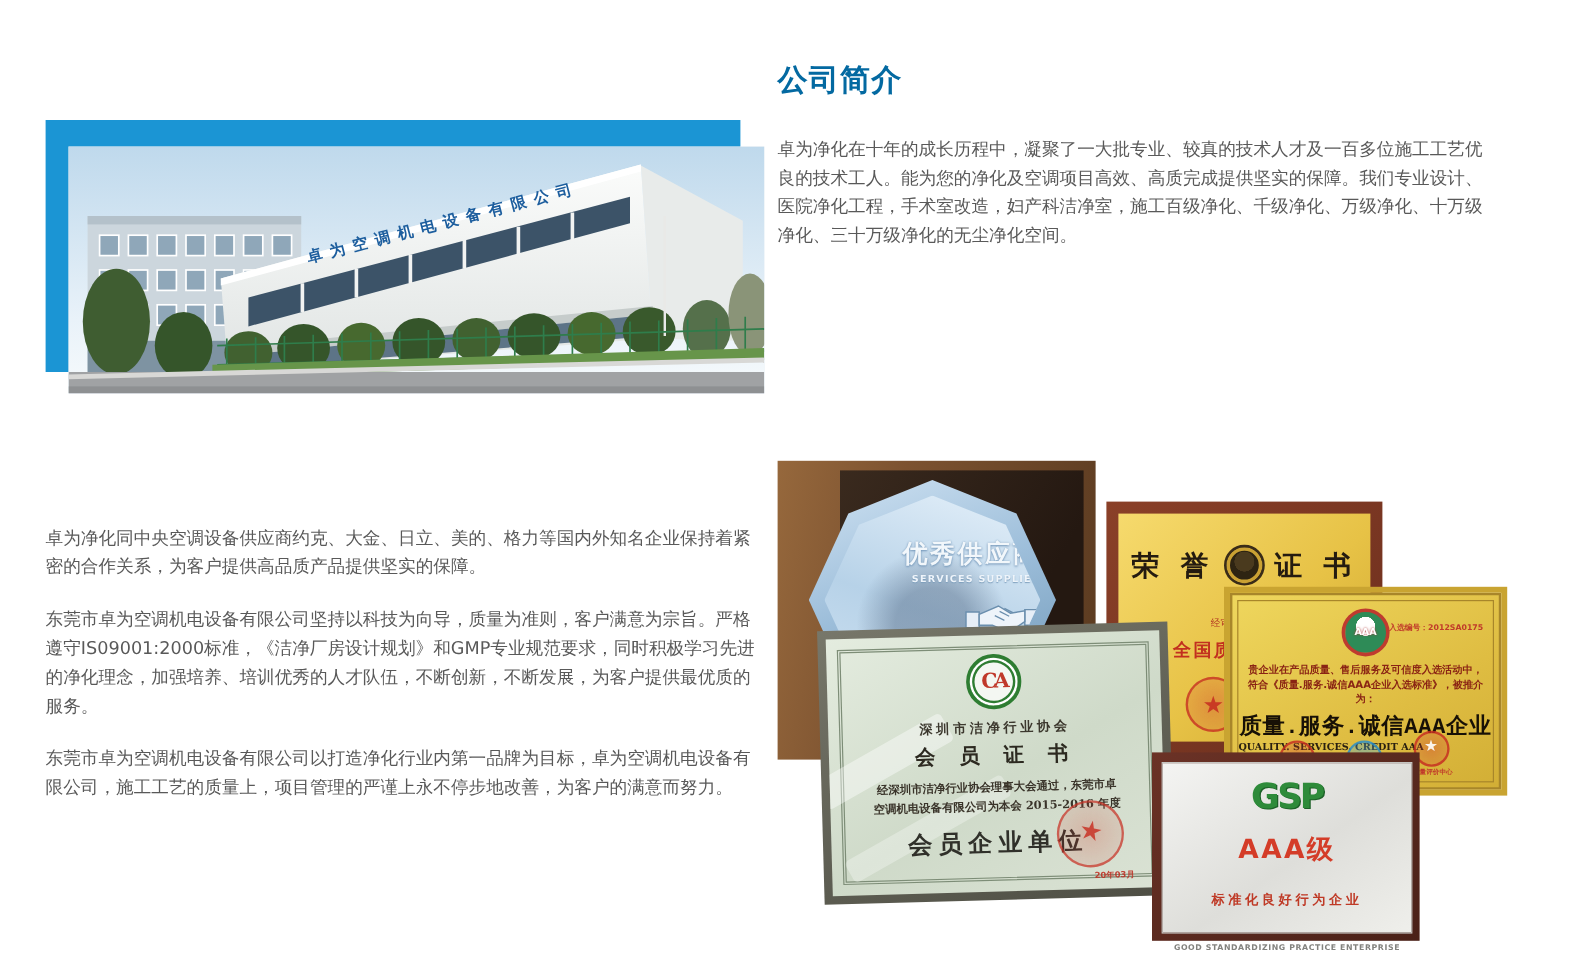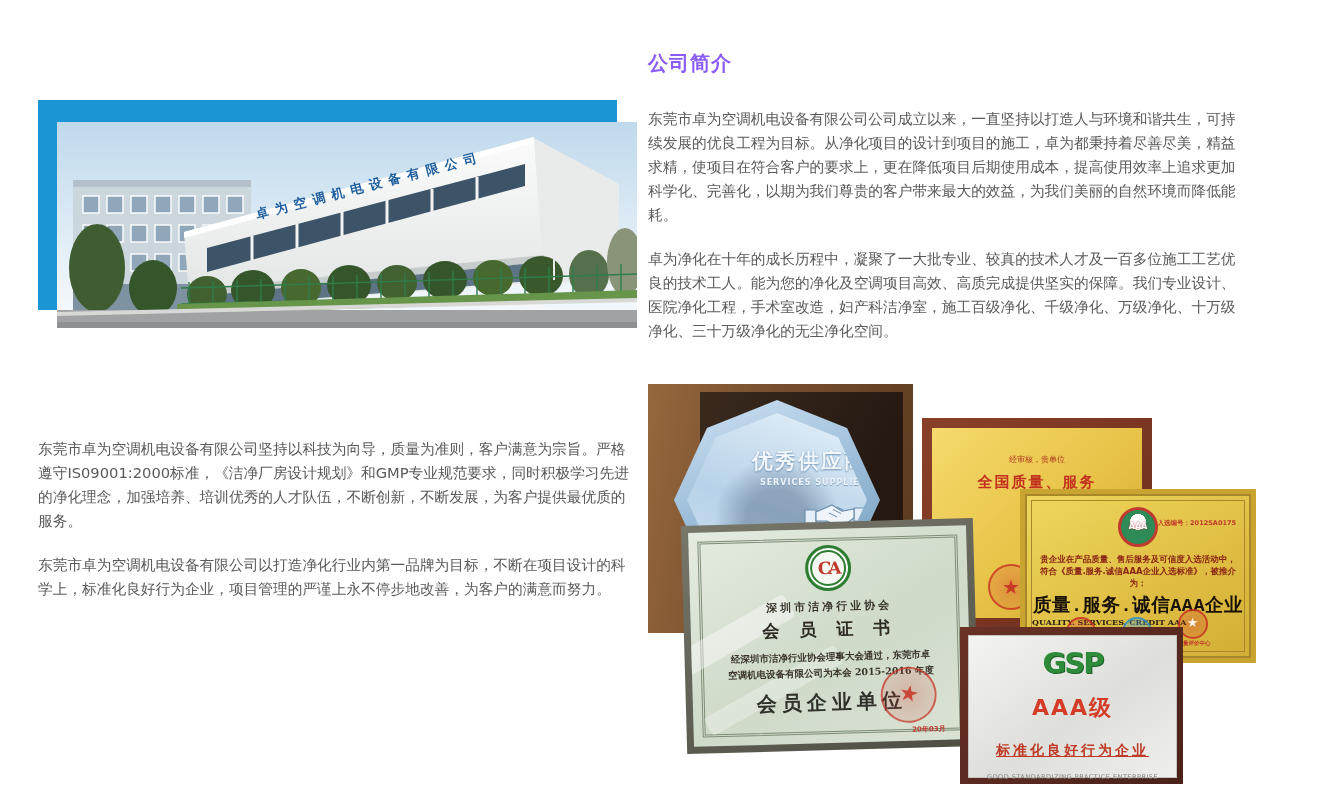--- a/index.html
+++ b/index.html
@@ -5,21 +5,21 @@
   html,body{margin:0;padding:0;background:#ffffff;}
   .page{position:relative;width:1321px;height:799px;background:#fff;overflow:hidden;
         font-family:"DejaVu Sans","Liberation Sans",sans-serif;}
 
   
   .hero-blue{position:absolute;left:38px;top:100px;width:579px;height:210px;background:#1b95d4;}
   .hero-photo{position:absolute;left:57px;top:122px;width:580px;height:206px;overflow:hidden;background:#dfeaf2;}
 
   
   .intro{position:absolute;left:648px;top:50px;width:594px;}
-  .intro h1{margin:0 0 30px 0;font-size:20px;font-weight:bold;color:#8b5cf6;letter-spacing:1px;}
+  .intro h1{margin:0 0 30px 0;font-size:25px;font-weight:bold;color:#0369a1;letter-spacing:1px;}
   .body-text p{margin:0 0 20px 0;font-size:14.7px;line-height:24px;color:#595959;}
   .details{position:absolute;left:38px;top:437px;width:592px;}
 
   
   .cert{position:absolute;box-sizing:border-box;}
   .cert-trophy{left:648px;top:384px;width:265px;height:249px;z-index:1;
      background:linear-gradient(100deg,#96683c 0%,#7c5230 35%,#5a3a20 100%);}
   .trophy-niche{position:absolute;left:52px;top:8px;right:10px;bottom:32px;
      background:linear-gradient(120deg,#3a2a1e,#241811 70%);}
   .crystal{position:absolute;left:26px;top:16px;width:206px;height:200px;
@@ -99,23 +99,23 @@
   .glare-2{left:6px;top:150px;width:150px;height:20px;background:rgba(255,255,255,.3);}
 
   .cert-gsp{left:960px;top:627px;width:223px;height:157px;z-index:5;
      background:linear-gradient(140deg,#6b3226,#4a2118);padding:8px;}
   .gsp-inner{position:relative;width:100%;height:100%;border:1px solid #c4c4c0;
      background:linear-gradient(145deg,#f4f4f2 0%,#dededa 55%,#efefeb 100%);
      display:flex;flex-direction:column;align-items:center;gap:11px;}
   .gsp-logo{margin-top:10px;font-size:29px;font-weight:900;color:#2e8b3a;letter-spacing:-2px;
      text-shadow:1px 1px 0 #1d6128;}
   .gsp-grade{margin-top:2px;font-size:22px;font-weight:900;color:#d43c28;letter-spacing:2px;}
-  .gsp-title{margin-top:8px;font-size:14px;font-weight:bold;color:#bf3a26;letter-spacing:3px;
-     font-family:"DejaVu Serif","Liberation Serif",serif;text-decoration:underline;}
-  .gsp-sub{margin-top:2px;font-size:6.5px;font-weight:normal;color:#82827e;letter-spacing:.5px;}
+  .gsp-title{margin-top:8px;font-size:11px;font-weight:bold;color:#bf3a26;letter-spacing:3px;
+     font-family:"DejaVu Serif","Liberation Serif",serif;}
+  .gsp-sub{margin-top:18px;font-size:6.5px;font-weight:bold;color:#82827e;letter-spacing:.5px;}
   .gsp-issuer{align-self:flex-end;margin-right:16px;margin-top:11px;font-size:10px;color:#3a3a34;font-weight:bold;}
 </style>
 </head>
 <body>
 
 <div class="page">
 
   <div class="hero-blue"></div>
   <div class="hero-photo">
     <svg viewBox="0 0 580 206" width="580" height="206">
@@ -222,48 +222,53 @@
         <rect x="0" y="188" width="580" height="18" fill="#a0a2a4"></rect>
         <polygon points="0,190 580,176 580,180 0,194" fill="#d8d8d6"></polygon>
         <rect x="0" y="200" width="580" height="6" fill="#8e9092"></rect>
       </g>
     </svg>
   </div>
 
   <div class="intro">
     <h1>公司简介</h1>
     <div class="body-text">
-      <p>东莞市卓为空调机电设备有限公司公司成立以来，一直坚持以打造人与环境和谐共生，可持续发展的优良工程为目标。从净化项目的设计到项目的施工，卓为都秉持着尽善尽美，精益求精，使项目在符合客户的要求上，更在降低项目后期使用成本，提高使用效率上追求更加科学化、完善化，以期为我们尊贵的客户带来最大的效益，为我们美丽的自然环境而降低能耗。</p>
       <p>卓为净化在十年的成长历程中，凝聚了一大批专业、较真的技术人才及一百多位施工工艺优良的技术工人。能为您的净化及空调项目高效、高质完成提供坚实的保障。我们专业设计、医院净化工程，手术室改造，妇产科洁净室，施工百级净化、千级净化、万级净化、十万级净化、三十万级净化的无尘净化空间。</p>
     </div>
   </div>
 
   <div class="details body-text">
+    <p>卓为净化同中央空调设备供应商约克、大金、日立、美的、格力等国内外知名企业保持着紧密的合作关系，为客户提供高品质产品提供坚实的保障。</p>
     <p>东莞市卓为空调机电设备有限公司坚持以科技为向导，质量为准则，客户满意为宗旨。严格遵守IS09001:2000标准，《洁净厂房设计规划》和GMP专业规范要求，同时积极学习先进的净化理念，加强培养、培训优秀的人才队伍，不断创新，不断发展，为客户提供最优质的服务。</p>
-    <p>东莞市卓为空调机电设备有限公司以打造净化行业内第一品牌为目标，不断在项目设计的科学上，标准化良好行为企业，项目管理的严谨上永不停步地改善，为客户的满意而努力。</p>
+    <p>东莞市卓为空调机电设备有限公司以打造净化行业内第一品牌为目标，卓为空调机电设备有限公司，施工工艺的质量上，项目管理的严谨上永不停步地改善，为客户的满意而努力。</p>
   </div>
 
   <div class="cert cert-trophy">
     <div class="trophy-niche"></div>
     <div class="crystal">
       <div class="crystal-face">
         <div class="crystal-cn">优秀供应商</div>
         <div class="crystal-en">SERVICES SUPPLIER</div>
         <svg class="crystal-hands" width="64" height="40" viewBox="0 0 64 40">
           <path d="M2 13 h11 v13 H2 z" fill="#e6eef7" stroke="#6b8fae" stroke-width="1.2"></path>
           <path d="M51 11 h11 v13 h-11 z" fill="#e6eef7" stroke="#6b8fae" stroke-width="1.2"></path>
           <path d="M13 15 L29 8 L39 14 L51 12 L51 21 L38 30 L24 24 L13 24 z" fill="#eef4fa" stroke="#6b8fae" stroke-width="1.2"></path>
           <path d="M26 16 l8 4 M30 12.5 l8 4 M34 10 l7 3.5" stroke="#6b8fae" stroke-width="1" fill="none"></path>
         </svg>
       </div>
     </div>
   </div>
 
   <div class="cert cert-honor">
     <div class="honor-inner">
+      <div class="honor-title">
+        <span>荣 誉</span>
+        <span class="honor-emblem"></span>
+        <span>证 书</span>
+      </div>
       <div class="honor-line1">经审核，贵单位</div>
       <div class="honor-line2">全国质量、服务</div>
       <div class="honor-seal">★</div>
     </div>
   </div>
 
   <div class="cert cert-aaa">
     <div class="aaa-inner">
       <div class="aaa-emblem">AAA</div>
       <div class="aaa-serial">入选编号：2012SA0175</div>

